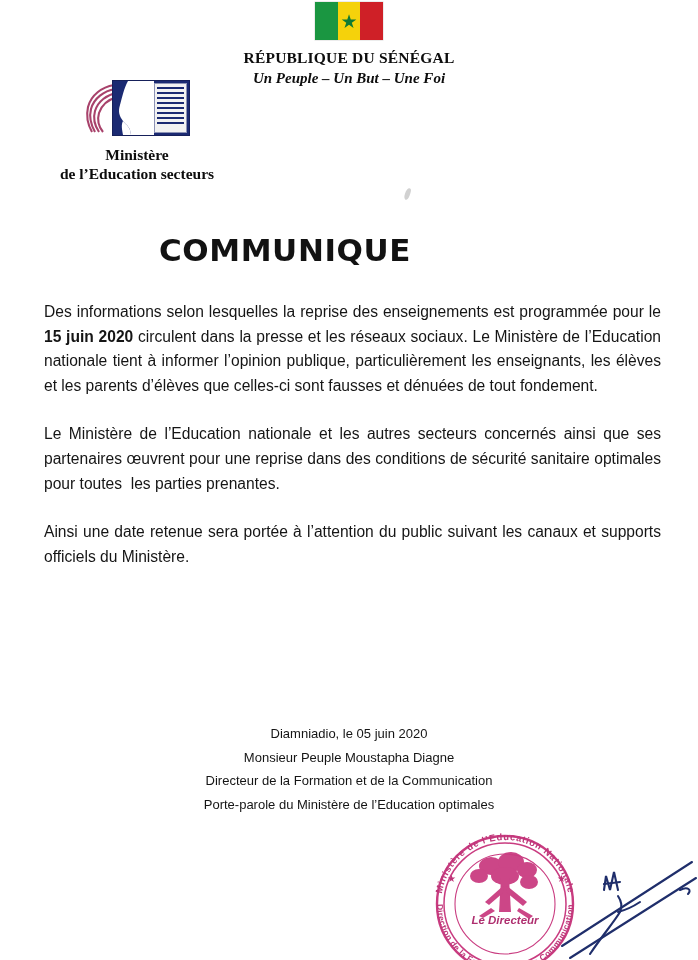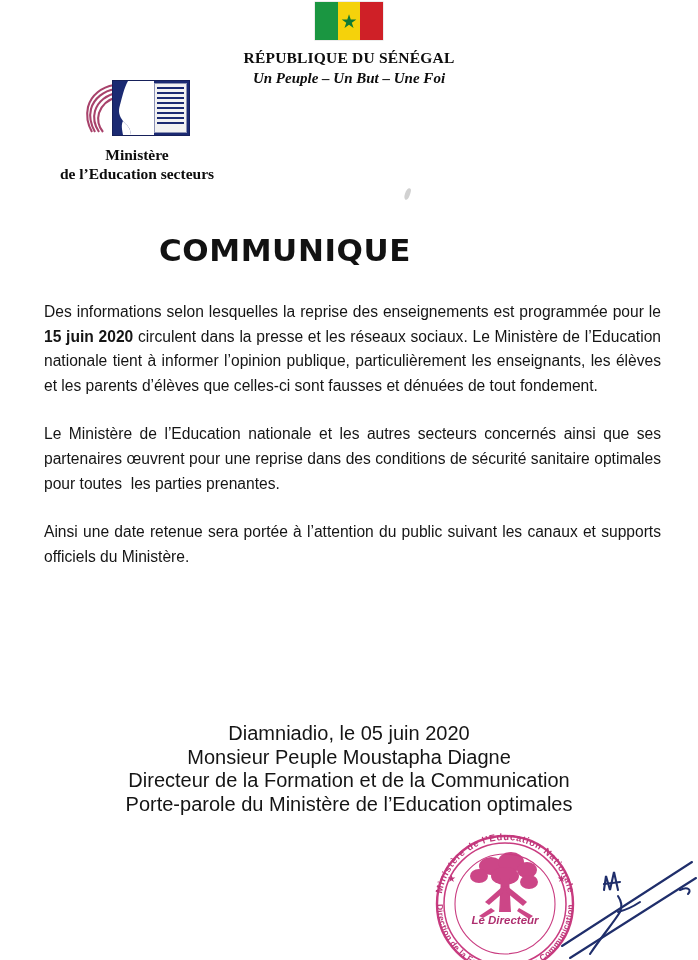--- a/index.html
+++ b/index.html
@@ -159,21 +159,21 @@
 
   
   #signature-block {
     position: absolute;
     top: 722px;
     left: 0;
     width: 698px;
     text-align: center;
   }
   #signature-block .sig-line {
-    font-size: 20px;
+    font-size: 13px;
     line-height: 23.5px;
     color: #151515;
   }
 
   
   #official-stamp {
     position: absolute;
     left: 419px;
     top: 820px;
     width: 172px;

